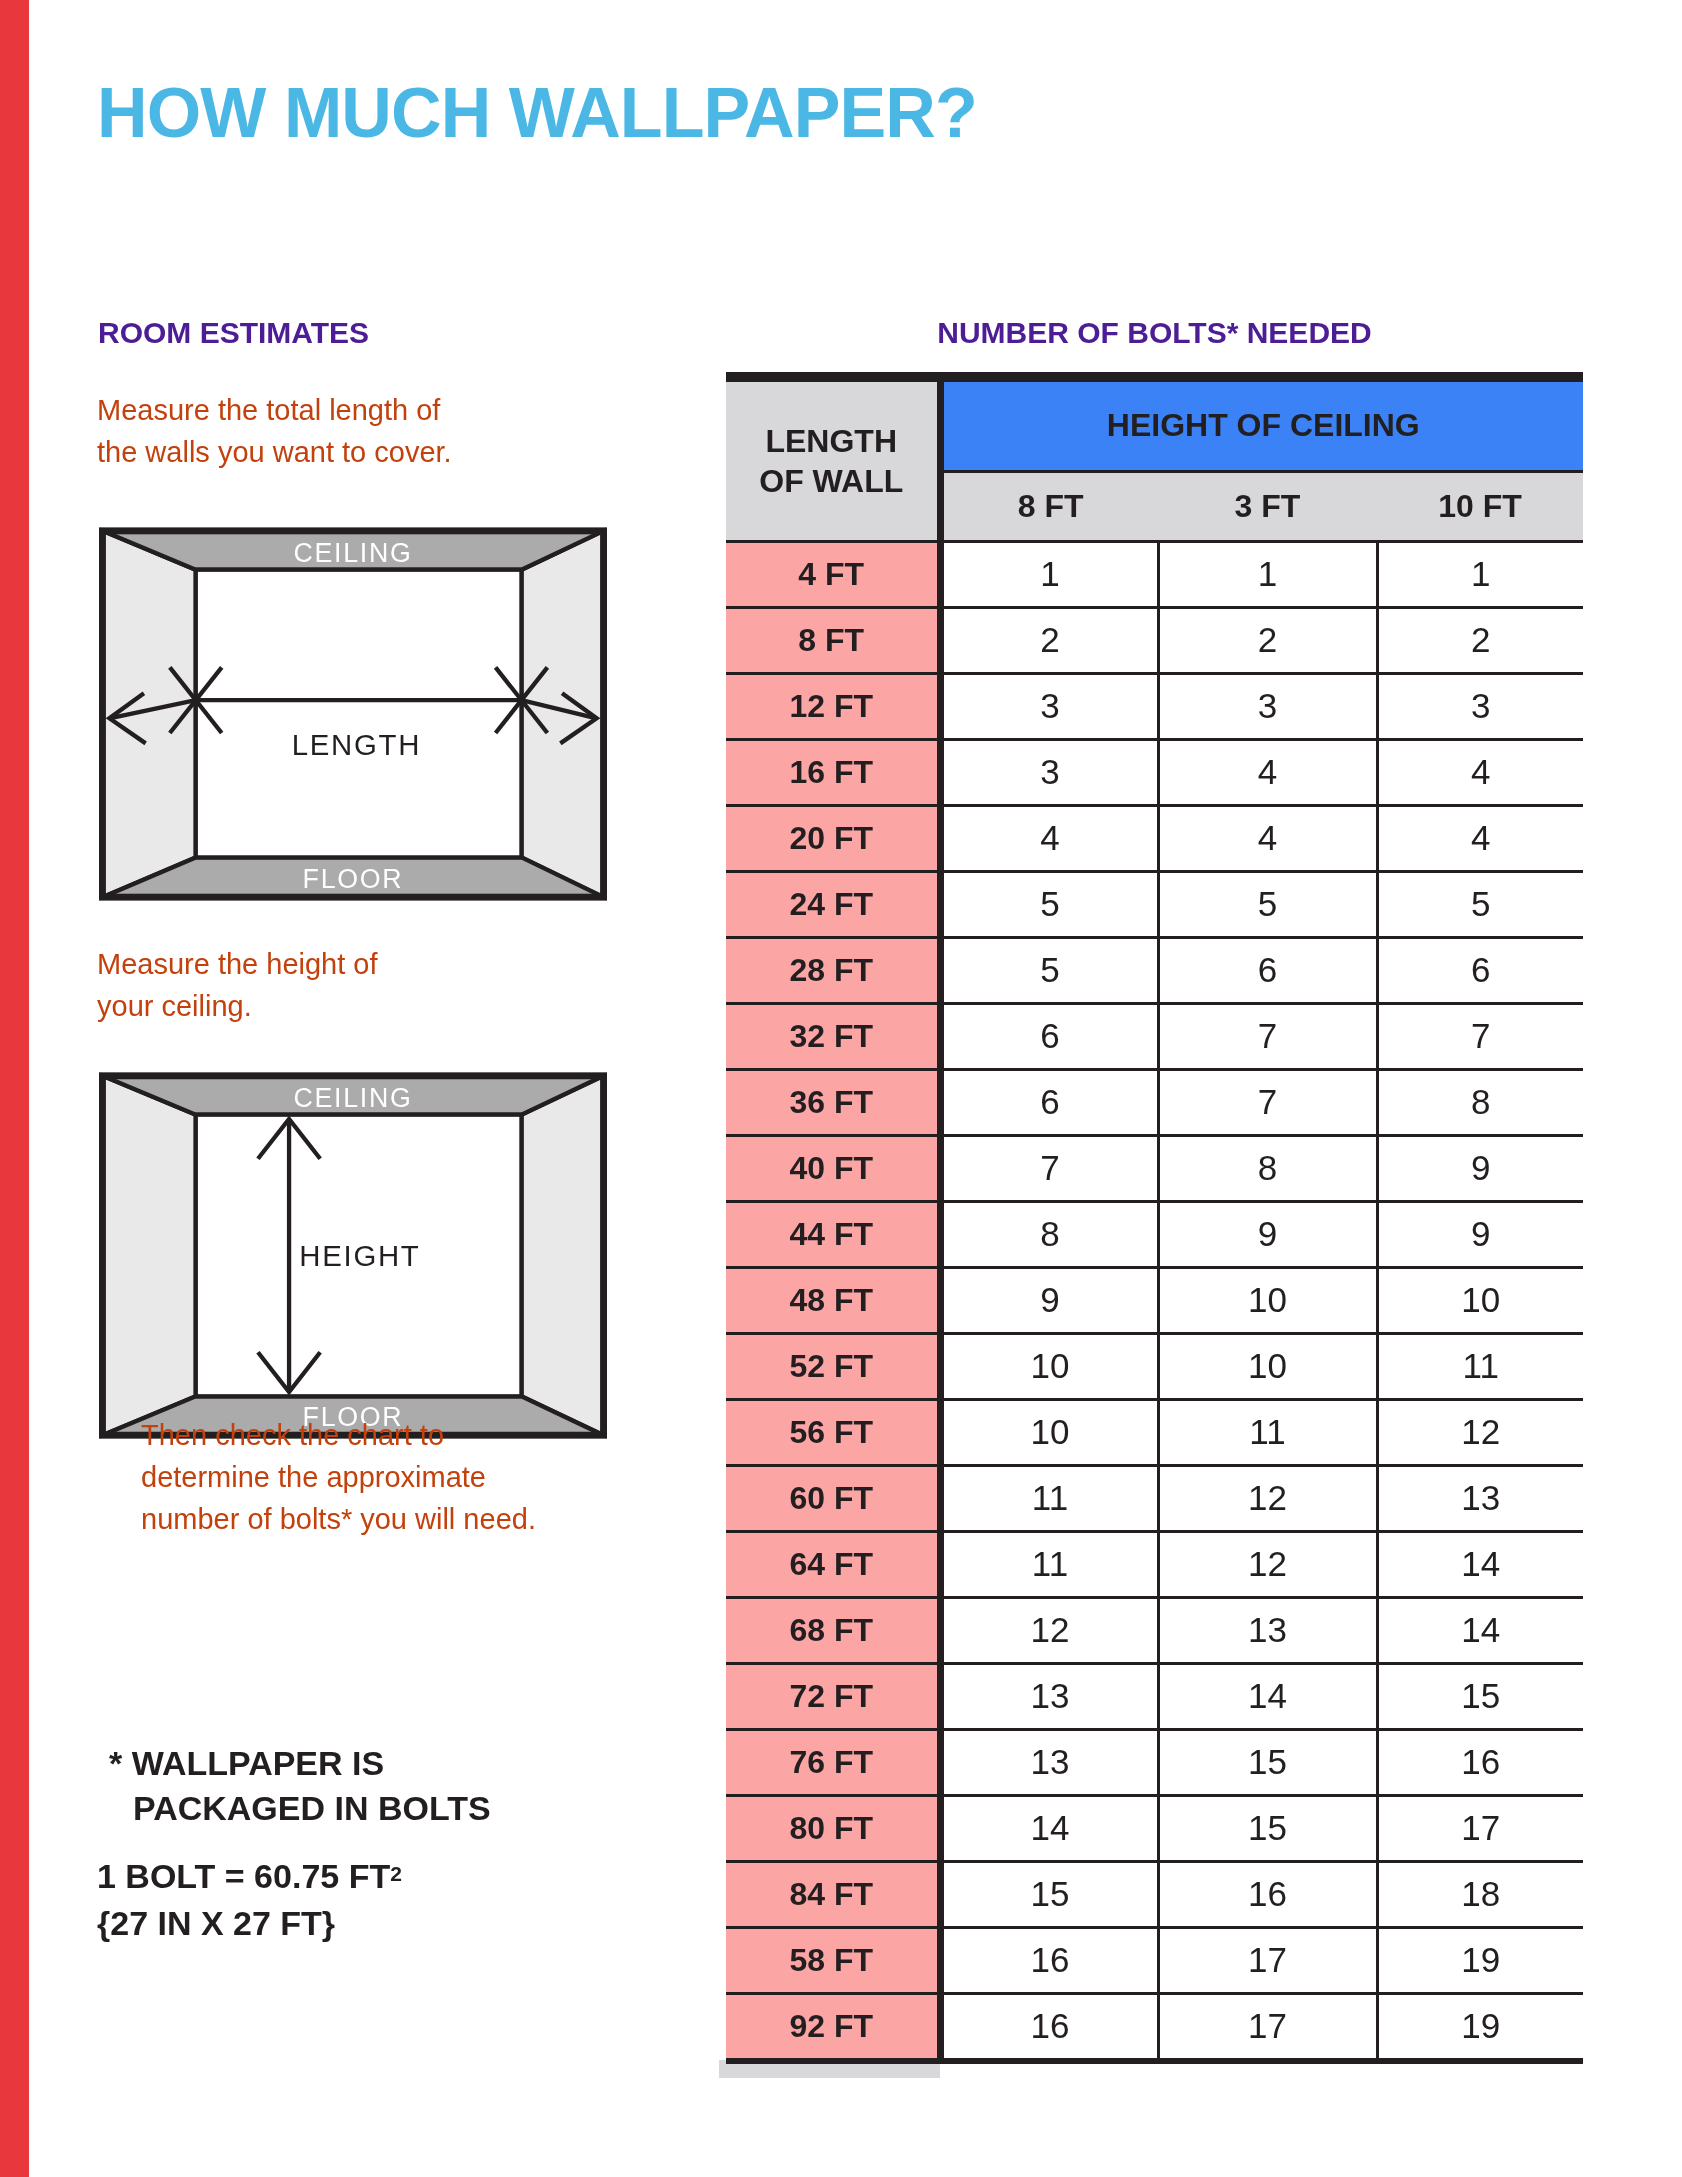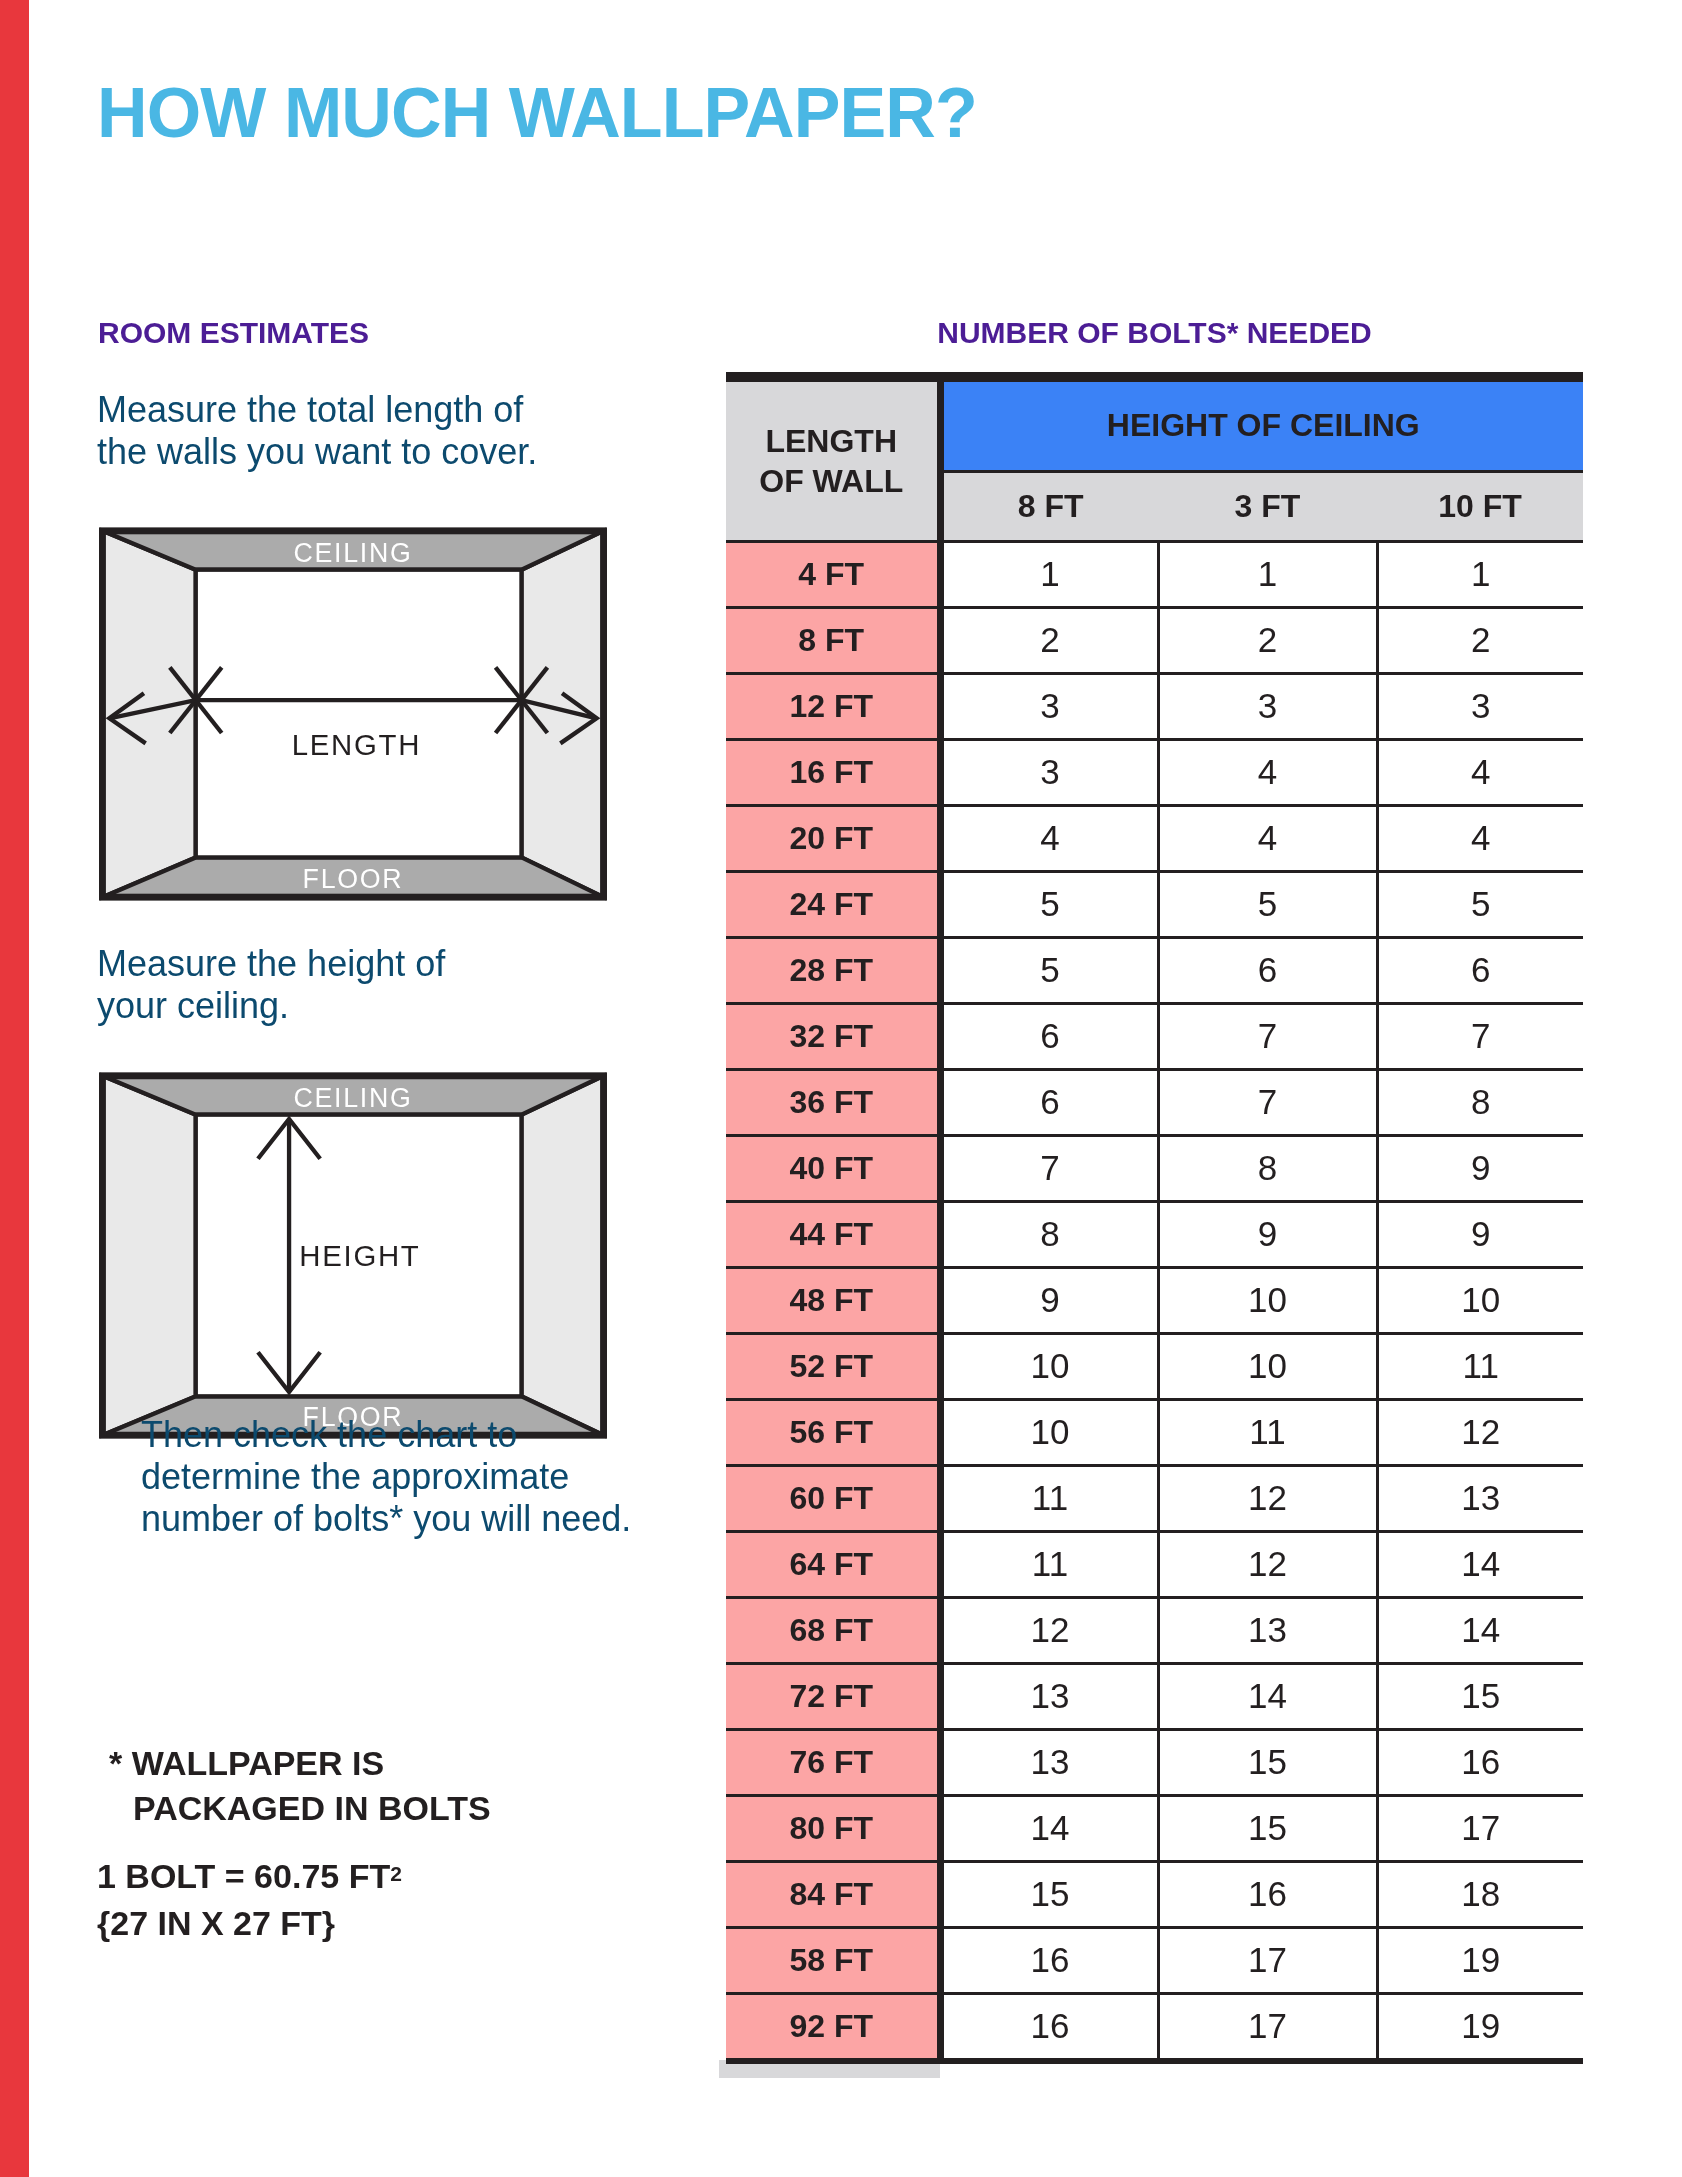--- a/index.html
+++ b/index.html
@@ -11,22 +11,22 @@
   .title{
     position:absolute;left:97px;top:73px;margin:0;
     font-size:70px;font-weight:900;letter-spacing:-0.9px;color:#4ab7e4;white-space:nowrap;
   }
   .section-heading{
     position:absolute;margin:0;font-size:30px;font-weight:bold;color:#4c1d95;white-space:nowrap;
   }
   #room-estimates-heading{left:98px;top:316px;}
   #bolts-heading{left:726px;top:316px;width:857px;text-align:center;}
   .para{
-    position:absolute;left:97px;margin:0;font-size:36px;line-height:42px;
-    white-space:pre-line;color:#0c4a6e;
+    position:absolute;left:97px;margin:0;font-size:29px;line-height:42px;
+    white-space:pre-line;color:#c2410c;
   }
   #step1{top:389px;}
   #step2{top:943px;}
   #step3{top:1414px;margin-left:44px;}
   .diagram{position:absolute;left:99px;}
   #diagram1{top:527px;}
   #diagram2{top:1072px;}
   .footnote{
     position:absolute;left:97px;top:1729px;margin:12px;
     font-size:34px;font-weight:bold;line-height:45px;

